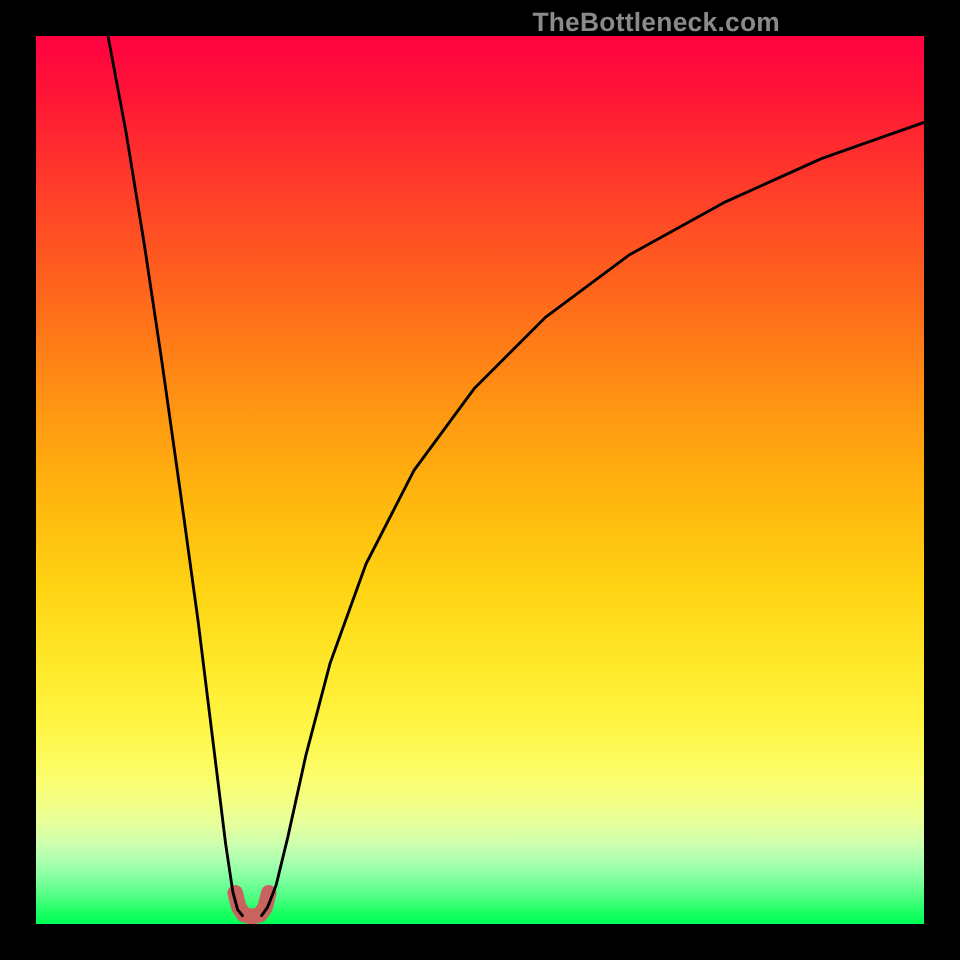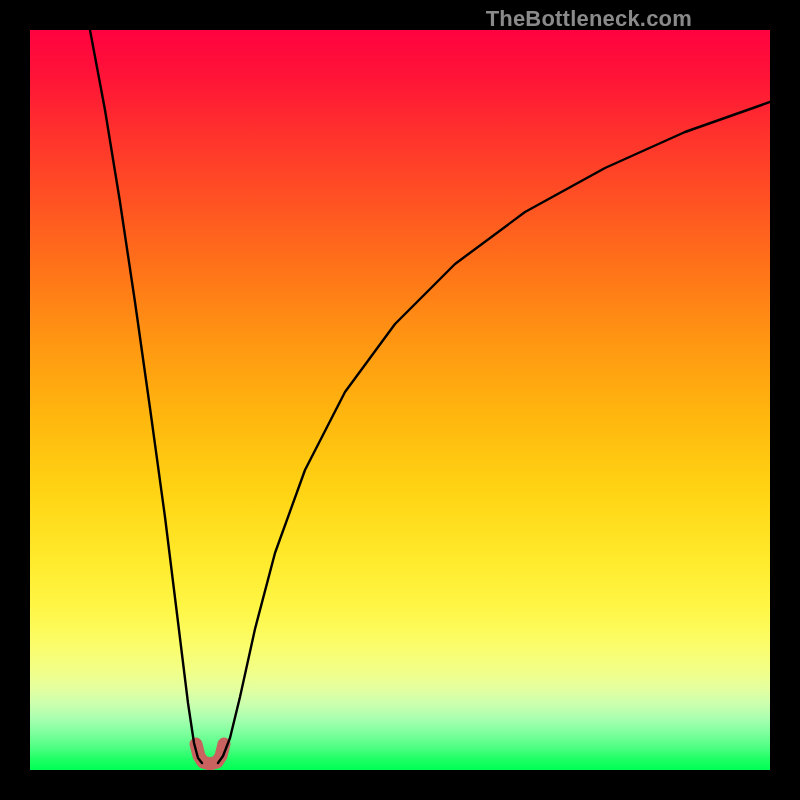--- a/index.html
+++ b/index.html
@@ -10,21 +10,20 @@
     background: #000;
     overflow: hidden;
   }
   .frame {
     position: absolute;
     left: 0;
     top: 0;
     width: 660px;
     height: 800px;
     background: #000;
-    padding-left: 42px;
   }
   .plot {
     position: absolute;
     left: 30px;
     top: 30px;
     width: 740px;
     height: 740px;
     background: linear-gradient(to bottom,
       #ff0240 0%,
       #ff1636 7%,

